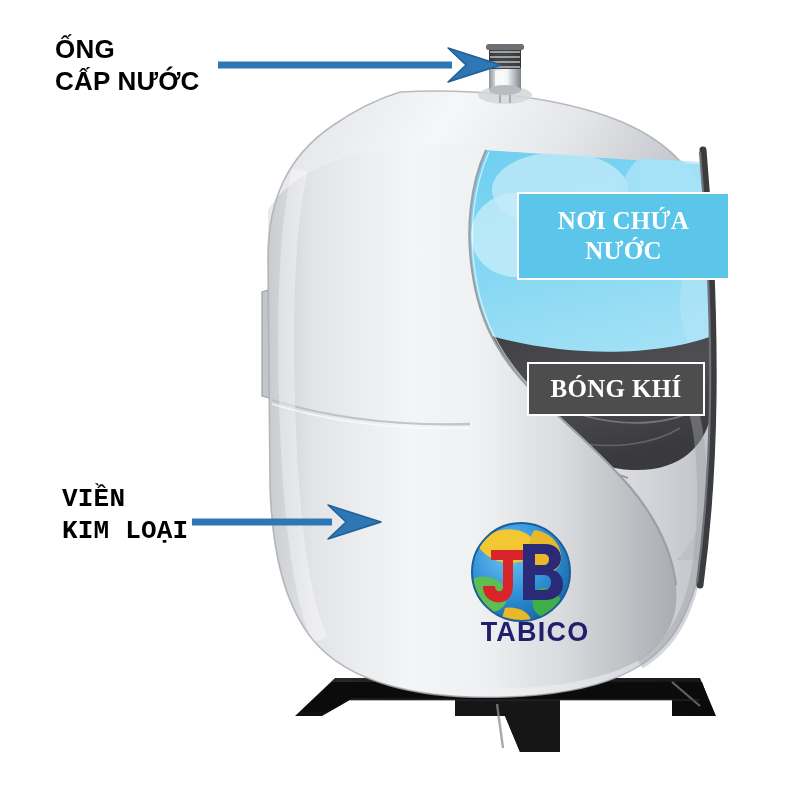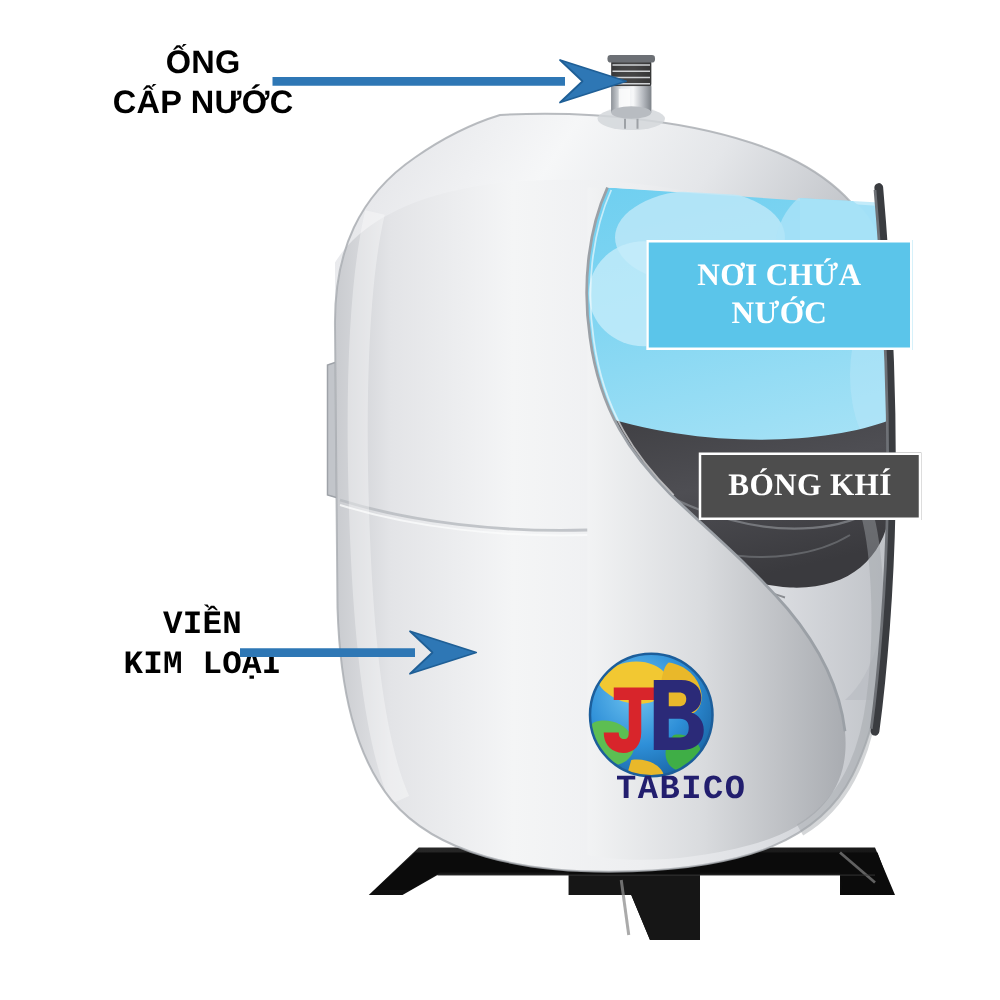--- a/index.html
+++ b/index.html
@@ -22,21 +22,20 @@
   }
   .abs { position: absolute; }
 
   
   .callout {
     font-weight: bold;
     color: #000000;
     font-size: 26px;
     line-height: 1.22;
     letter-spacing: 0.2px;
-    text-align: center;
     white-space: pre-line;
     font-family: "Liberation Sans", sans-serif;
   }
   #label-supply-pipe { left: 55px; top: 34px; width: 215px; }
   #label-metal-rim   { left: 62px; top: 484px; width: 200px; font-family: Liberation Mono, monospace; }
 
   
   .arrow-svg { display: block; overflow: visible; }
 
   
@@ -67,30 +66,29 @@
     font-size: 25px;
     letter-spacing: 0.3px;
   }
   #box-air {
     left: 527px; top: 362px;
     width: 178px; height: 54px;
     background: #4D4D4D;
     border: 2px solid #ffffff;
     font-size: 25px;
     letter-spacing: 0.3px;
-    margin-left: 32px;
   }
   #brand-name {
-    left: 470px; top: 617px; width: 150px;
+    left: 460px; top: 617px; width: 150px;
     text-align: center;
     color: #221E6E;
     font-weight: bold;
     font-size: 27px;
     letter-spacing: 1.2px;
-    font-family: Liberation Mono, monospace;
+    font-family: Liberation Sans, sans-serif;
   }
 </style>
 </head>
 <body>
 
 <div id="stage">
 
   <div id="tank-wrap" class="abs">
     <svg id="tank-svg" width="800" height="800" viewBox="0 0 800 800" xmlns="http://www.w3.org/2000/svg">
       <defs>

